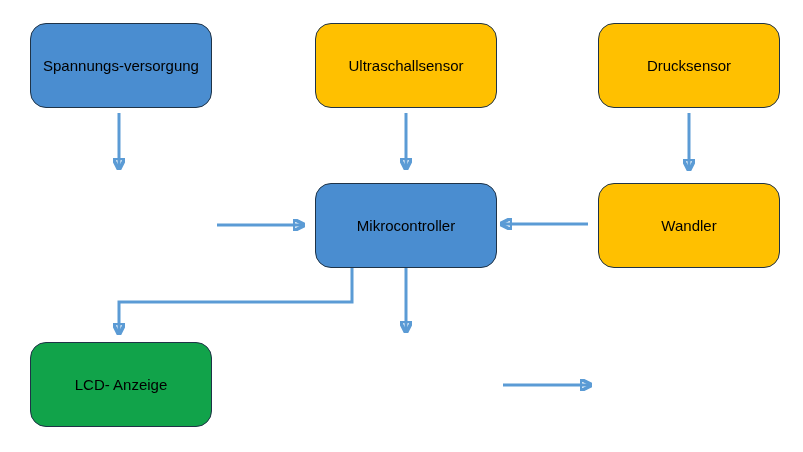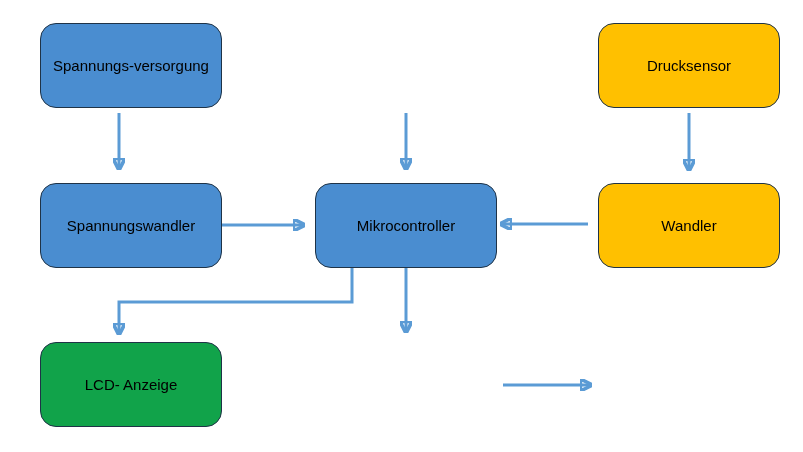--- a/index.html
+++ b/index.html
@@ -15,21 +15,21 @@
     width:182px;height:85px;
     box-sizing:border-box;
     border:1.5px solid #1F3347;
     border-radius:16px;
     display:flex;align-items:center;justify-content:center;
     text-align:center;
     font-size:15px;
     color:#000000;
     line-height:1.2;
   }
-  .c1{left:40px}  .c2{left:315px} .c3{left:598px}
+  .c1{left:30px}  .c2{left:315px} .c3{left:598px}
   .r1{top:23px}   .r2{top:183px}  .r3{top:342px}
   .blue{background:#4A8DD0}
   .yellow{background:#FFC000}
   .green{background:#11A34A}
   #edges{
     position:absolute;left:0;top:0;width:803px;height:452px;
     pointer-events:none;
   }
   #edges line, #edges path{
     stroke:#5B9BD5;stroke-width:3;fill:none;
@@ -52,27 +52,27 @@
     <line x1="217" y1="225" x2="303" y2="225" marker-end="url(#arrow)"></line>
     <line x1="588" y1="224" x2="502" y2="224" marker-end="url(#arrow)"></line>
     <path d="M352,268 L352,302 L119,302 L119,333" marker-end="url(#arrow)"></path>
     <line x1="406" y1="268" x2="406" y2="331" marker-end="url(#arrow)"></line>
     <line x1="503" y1="385" x2="590" y2="385" marker-end="url(#arrow)"></line>
   </svg>
 
   <div class="node blue c1 r1">
     <span>Spannungs-versorgung</span>
   </div>
+  <div class="node yellow c2 r1">
+    <span>Ultraschallsensor</span>
+  </div>
   <div class="node yellow c3 r1">
     <span>Drucksensor</span>
   </div>
 
-  <div class="node blue c1 r2">
-    <span>Spannungswandler</span>
-  </div>
   <div class="node blue c2 r2">
     <span>Mikrocontroller</span>
   </div>
   <div class="node yellow c3 r2">
     <span>Wandler</span>
   </div>
 
   <div class="node green c1 r3">
     <span>LCD- Anzeige</span>
   </div>

